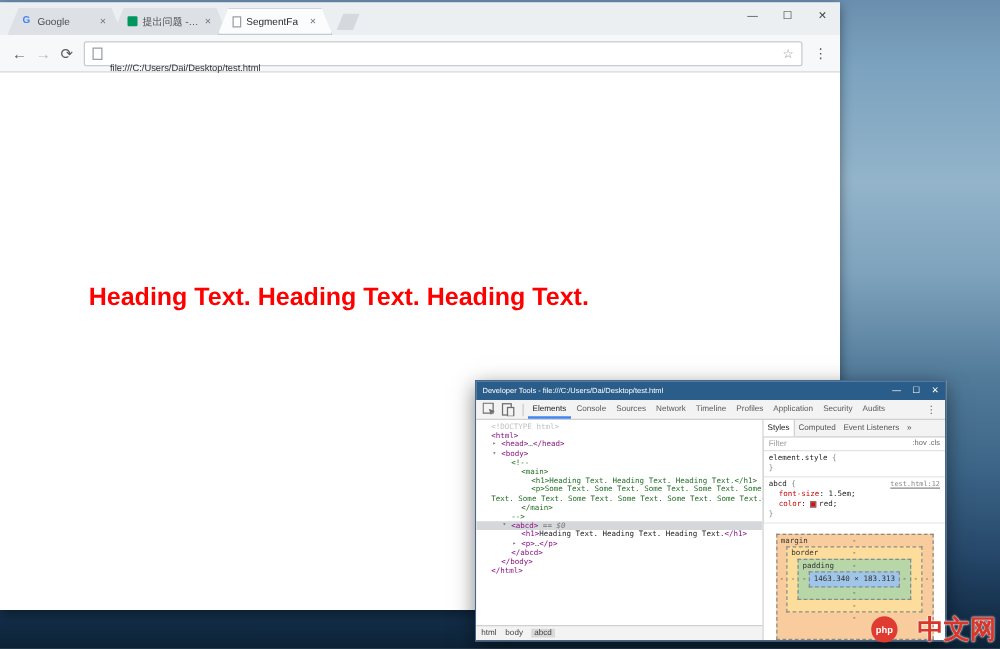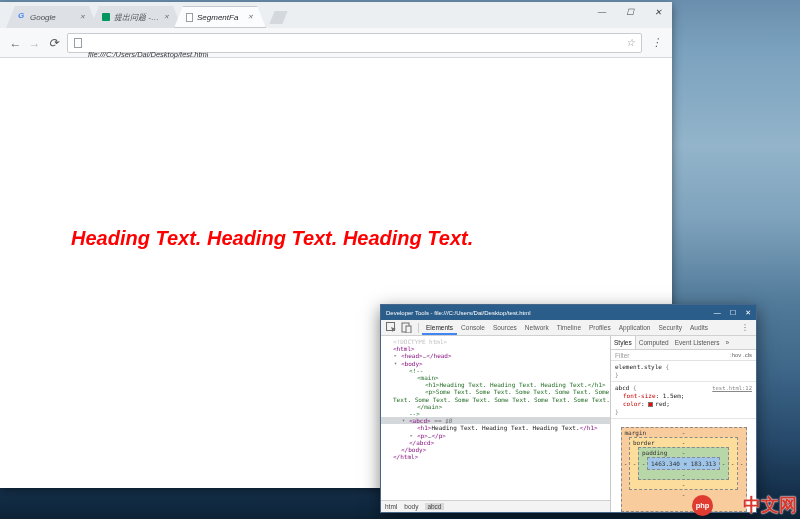--- a/index.html
+++ b/index.html
@@ -3,21 +3,21 @@
 <meta charset="utf-8">
 <style>
   * { margin:0; padding:0; box-sizing:border-box; }
   html,body { width:800px; height:519px; overflow:hidden; }
   body { font-family:"Liberation Sans", sans-serif; position:relative; background:#0e2338; }
 
   .desktop { position:absolute; inset:0;
     background:linear-gradient(180deg,#6a8fae 0%,#7ba2bf 10%,#93b4ca 28%,#7fa3bd 42%,#527b9a 58%,#3c6587 72%,#27496b 85%,#142f4a 95%,#0c2236 100%); }
 
   
-  .chrome-window { position:absolute; left:0; top:2px; width:672px; height:486px; background:#fff; box-shadow:0 3px 9px rgba(0,0,0,.45);font-style:italic; }
+  .chrome-window { position:absolute; left:0; top:2px; width:672px; height:486px; background:#fff; box-shadow:0 3px 9px rgba(0,0,0,.45); }
   .tab-strip { height:26px; background:#eceff1; display:flex; align-items:flex-end; padding-left:6px; position:relative; }
   .tab { position:relative; width:92px; height:22px; margin-right:-8px; display:flex; align-items:center; gap:4px;
          padding:0 13px 0 12px; font-size:8px; color:#4a4f54; background:#dde1e5;
          clip-path:polygon(9px 0, calc(100% - 9px) 0, 100% 100%, 0 100%); }
   .tab.active { background:#fbfcfd; color:#1f2428; z-index:3; box-shadow:0 0 0 1px #c4c9ce inset; }
   .tab-label { flex:1; white-space:nowrap; overflow:hidden; text-overflow:ellipsis; }
   .tab-close { font-size:6.5px; color:#70757a; }
   .favicon { width:8px; height:8px; flex:0 0 auto; display:inline-block; position:relative; }
   .fav-google::after { content:"G"; position:absolute; left:0; top:-2px; font-size:8px; font-weight:bold; color:#4285f4; }
   .fav-segmentfault { background:#00965e; border-radius:1px; }
@@ -92,24 +92,24 @@
   .bm-margin  { width:126px; background:#f9cc9d; }
   .bm-border  { background:#fddd9b; flex:1; }
   .bm-padding { background:#b7d7a8; flex:1; }
   .bm-content { background:#9fc5e8; border:1px dashed #8a8a8a; padding:2px 3px; white-space:nowrap; }
   .bm-row { position:relative; height:9px; line-height:9px; }
   .bm-label { position:absolute; left:3px; top:0; }
   .bm-mid { display:flex; align-items:center; justify-content:center; padding:0 1px; }
   .bm-side { width:7px; flex:0 0 auto; }
 
   
-  .watermark { position:absolute; right:3px; bottom:2px; display:flex; align-items:center; gap:2px; z-index:10; }
+  .watermark { position:absolute; right:3px; bottom:2px; display:flex; align-items:center; gap:16px; z-index:10; }
   .wm-badge { width:21px; height:21px; border-radius:50%; background:#e03b31; color:#fff; font-size:7.5px; font-weight:bold;
               display:flex; align-items:center; justify-content:center; }
-  .wm-text { color:#d8352b; font-size:18px; font-weight:bold; text-shadow:0 0 2px #fff, 0 0 1px #fff;margin-left:28px; }
+  .wm-text { color:#d8352b; font-size:21px; font-weight:bold; text-shadow:0 0 2px #fff, 0 0 1px #fff; }
 </style>
 </head>
 <body>
 
 <div class="desktop">
 
   <div class="chrome-window">
 
     <div class="tab-strip">
       <div style="display:flex;align-items:flex-end;">

